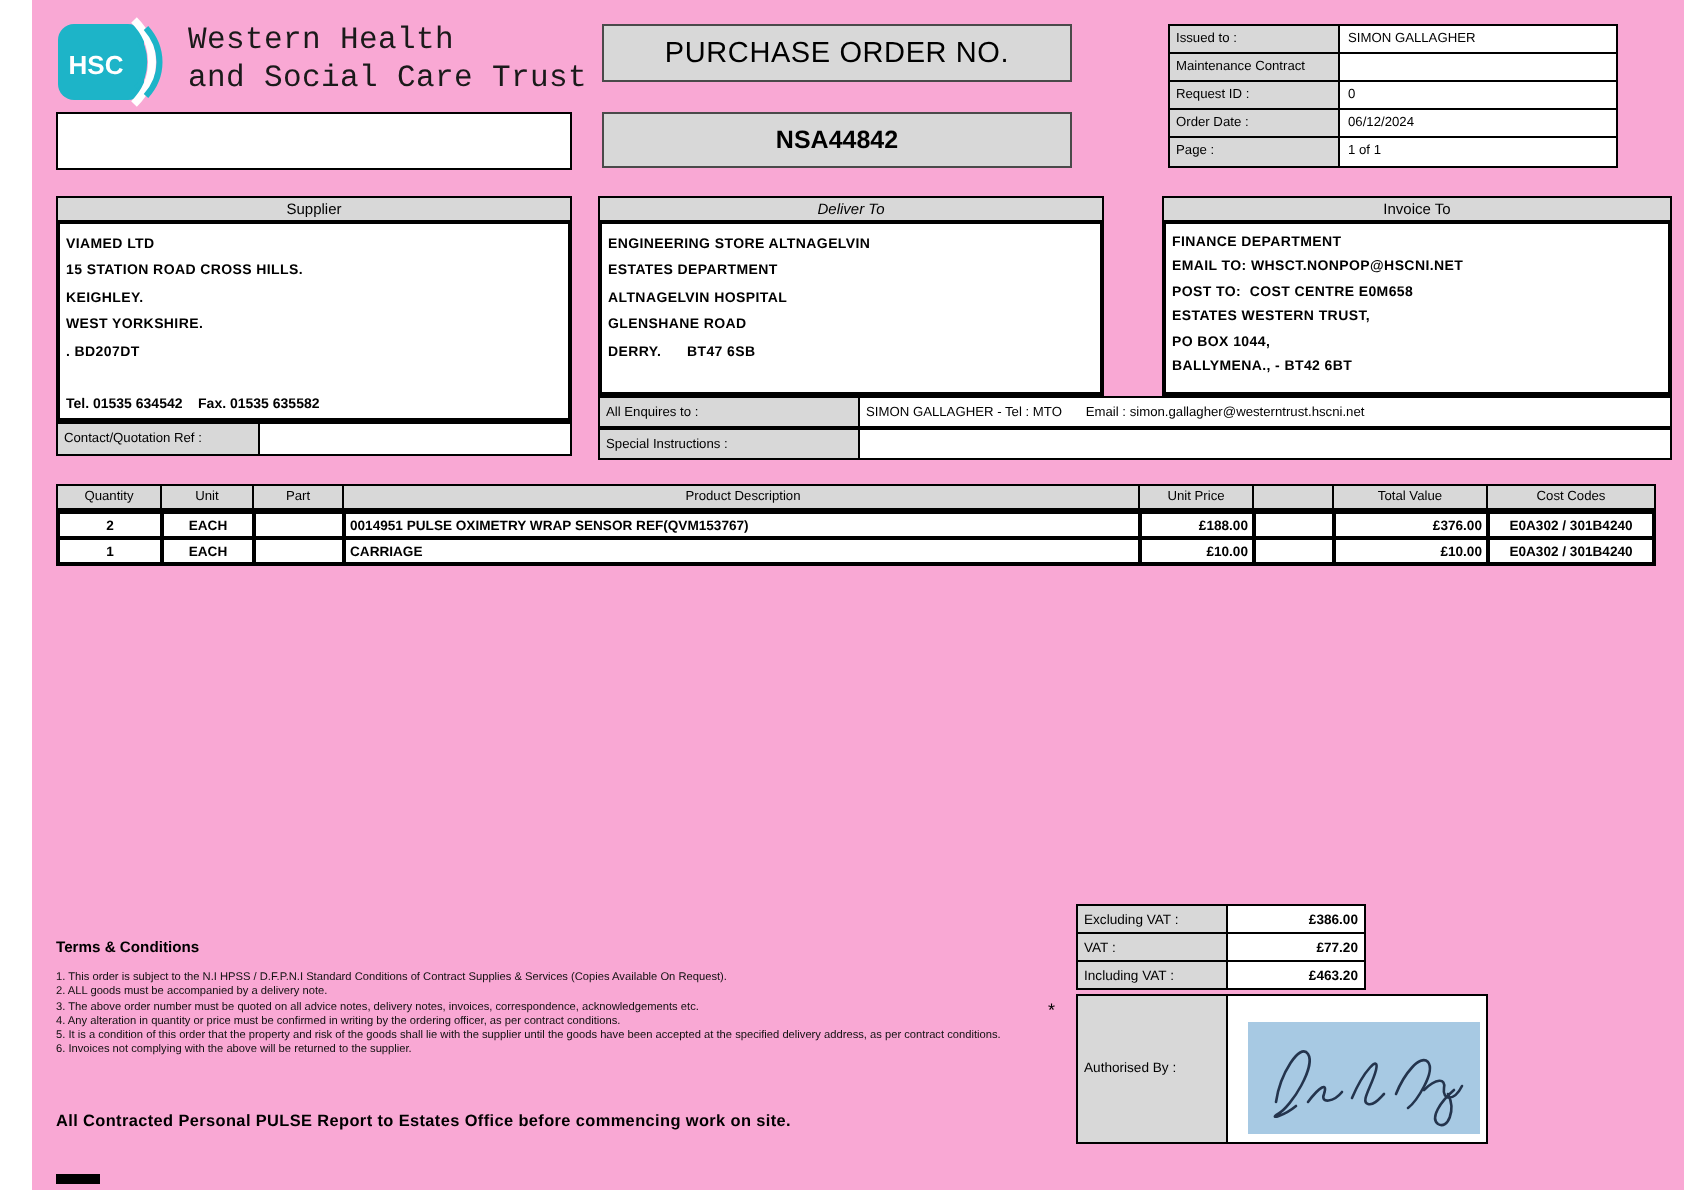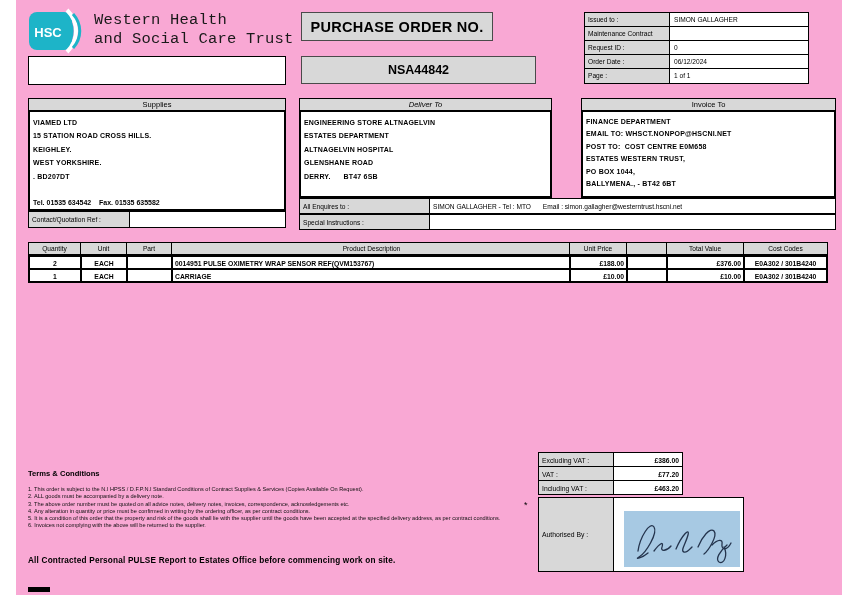--- a/index.html
+++ b/index.html
@@ -7,22 +7,22 @@
   .page {
     position: relative; width: 842px; height: 595px; background: #f9a8d4;
     font-family: "Liberation Sans", sans-serif; color: #000; overflow: hidden; margin-left: 16px;
   }
   .abs { position: absolute; }
   .gray { background: var(--box-gray, #d8d8d8); }
 
   
   .trust-name { left: 78px; top: 11px; font-size: 15.5px; line-height: 18.5px; color: #1a1a1a; letter-spacing: .2px; font-family: Liberation Mono, monospace; }
   .ref-box { left: 12px; top: 56px; width: 258px; height: 29px; border: 1px solid #000; background: #fff; }
-  .po-title { left: 285px; top: 12px; width: 192px; height: 29px; border: 1px solid #4a4a4a;
-              text-align: center; line-height: 28px; font-size: 14.5px; font-weight: bold; letter-spacing: .3px; }
+  .po-title { left: 285px; top: 12px; width: 235px; height: 29px; border: 1px solid #4a4a4a;
+              text-align: center; line-height: 28px; font-size: 14.5px; font-weight: normal; letter-spacing: .3px; }
   .po-number { left: 285px; top: 56px; width: 235px; height: 28px; border: 1px solid #4a4a4a;
                text-align: center; line-height: 27px; font-size: 12.5px; font-weight: bold; }
 
   
   .issued { left: 568px; top: 12px; width: 225px; border: 1px solid #000; }
   .i-row { display: flex; height: 14px; border-bottom: 1px solid #000; }
   .i-row:last-child { border-bottom: none; }
   .i-label { width: 85px; border-right: 1px solid #000; font-size: 6.6px; padding: 3px 0 0 3px; background: var(--box-gray,#d8d8d8); }
   .i-value { flex: 1; font-size: 6.6px; padding: 3px 0 0 4px; background:#fff; }
 
@@ -117,21 +117,21 @@
     <div class="i-row">
       <div class="i-label">Order Date :</div>
       <div class="i-value">06/12/2024</div>
     </div>
     <div class="i-row">
       <div class="i-label">Page :</div>
       <div class="i-value">1 of 1</div>
     </div>
   </div>
 
-  <div class="abs sec-header gray" style="left:12px; top:98px; width:258px;">Supplies</div>
+  <div class="abs sec-header gray" style="left:12px; top:98px; width:258px;">Supplier</div>
   <div class="abs sec-body sup-body">
     <div class="addr-line">VIAMED LTD</div>
     <div class="addr-line">15 STATION ROAD CROSS HILLS.</div>
     <div class="addr-line">KEIGHLEY.</div>
     <div class="addr-line">WEST YORKSHIRE.</div>
     <div class="addr-line">. BD207DT</div>
     <div class="tel-line">Tel. 01535 634542    Fax. 01535 635582</div>
   </div>
   <div class="abs contact-row">
     <div class="contact-label gray">Contact/Quotation Ref  :</div>

